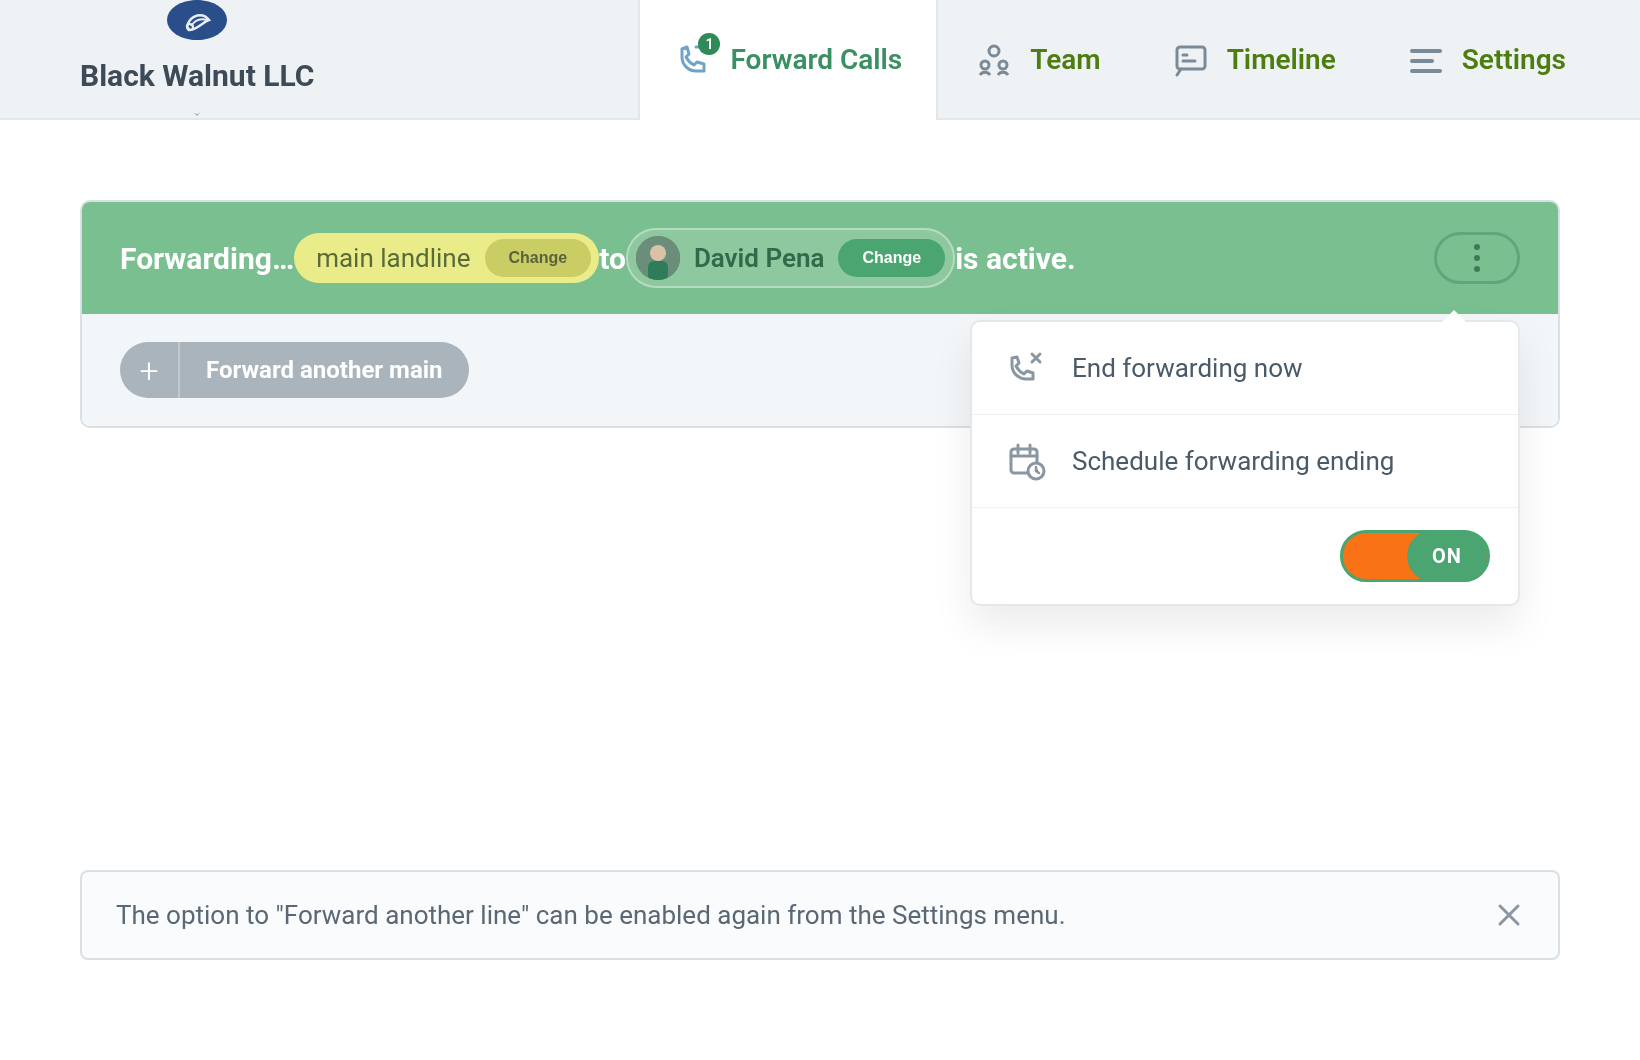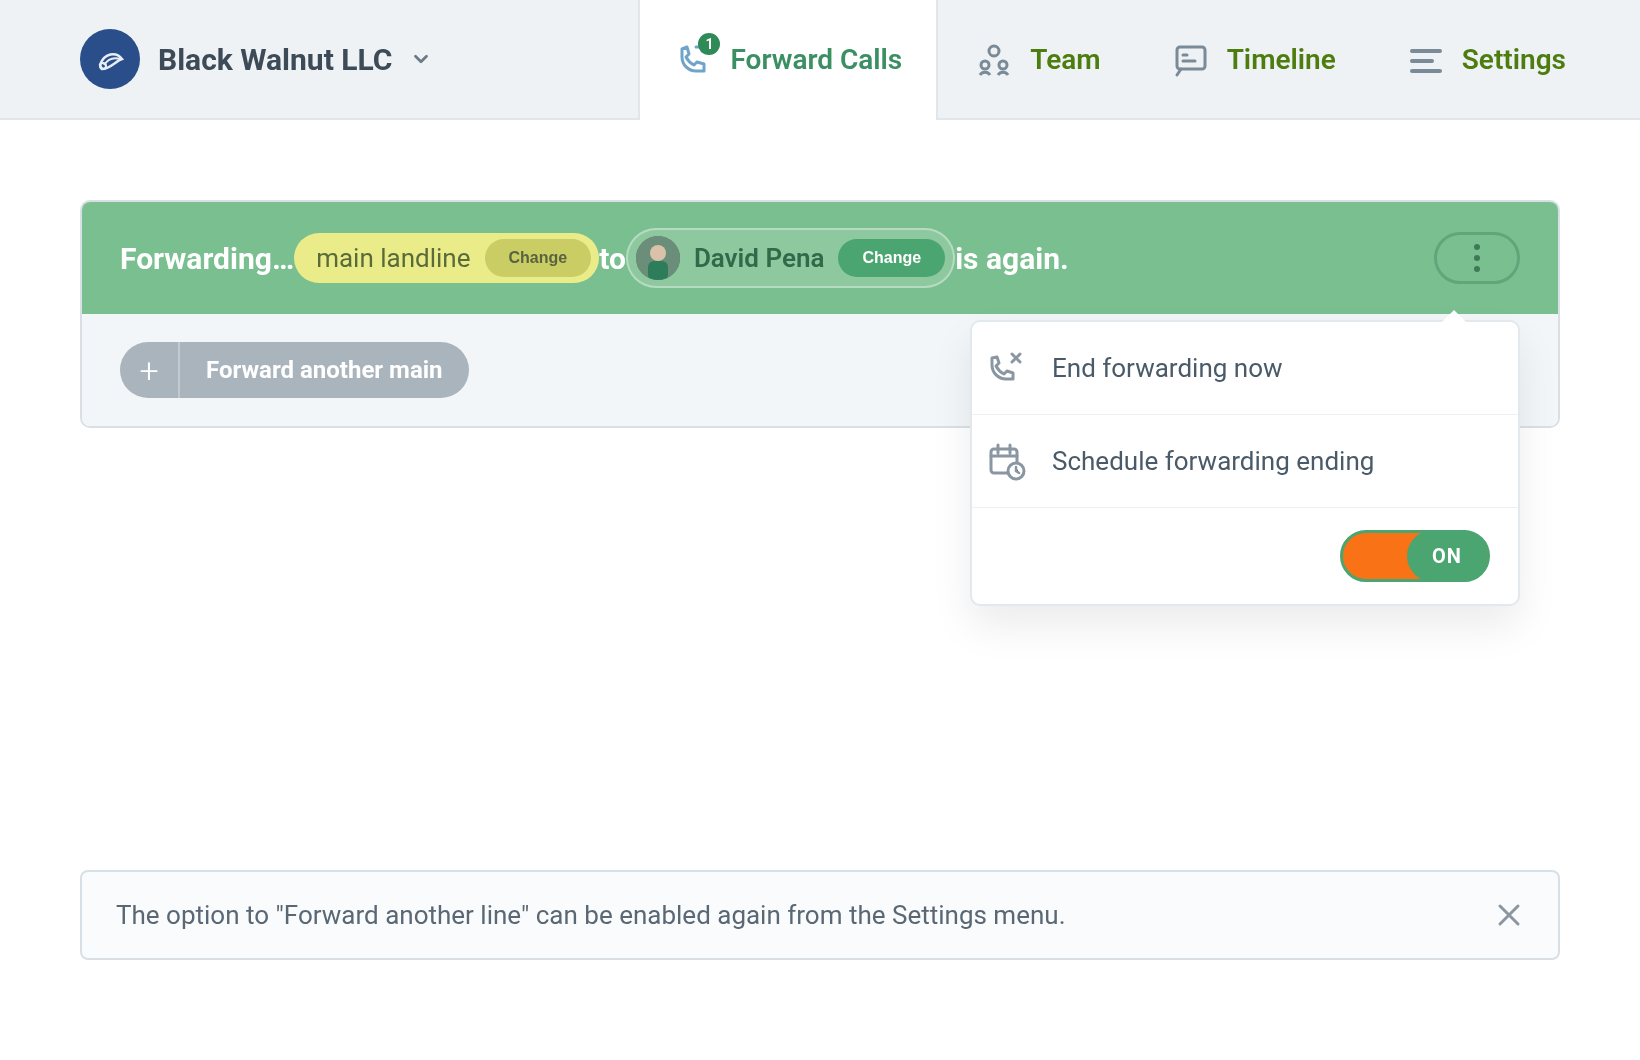--- a/index.html
+++ b/index.html
@@ -19,20 +19,21 @@
   height: 120px;
   background: #eef2f5;
   border-bottom: 2px solid #e0e6ea;
 }
 .org-switcher {
   display: flex;
   align-items: center;
   gap: 18px;
   padding: 0 38px 0 80px;
   cursor: pointer;
+  flex-direction: column;
 }
 .org-logo {
   width: 60px; height: 60px;
   border-radius: 50%;
   background: #2a4e8a;
   display: flex; align-items: center; justify-content: center;
 }
 .org-name {
   font-size: 30px;
   font-weight: 700;
@@ -209,21 +210,21 @@
   content:"";
   position:absolute;
   top:-12px; right:52px;
   width:0;height:0;
   border-left:12px solid transparent;
   border-right:12px solid transparent;
   border-bottom:12px solid #fff;
 }
 .dd-item {
   display:flex; align-items:center; gap:26px;
-  padding: 26px 14px;
+  padding: 26px 34px;
   font-size: 26px;
   color: #4a5a68;
   cursor:pointer;
   border-bottom: 1px solid #edf1f4;
 }
 .dd-icon { width:40px; height:40px; display:flex; align-items:center; justify-content:center;}
 .dd-footer {
   display:flex; justify-content:flex-end;
   padding: 22px 28px;
 }
@@ -353,21 +354,21 @@
           <svg width="44" height="44" viewBox="0 0 44 44">
               <rect width="44" height="44" fill="#6b8e7a"></rect>
               <circle cx="22" cy="17" r="8" fill="#d9c2a8"></circle>
               <rect x="12" y="25" width="20" height="20" rx="6" fill="#2e7d5a"></rect>
             </svg>
         </span>
         <span class="person-name">David Pena</span>
         <button class="change-btn">Change</button>
       </span>
 
-      <span class="status-text">is again.</span>
+      <span class="status-text">is active.</span>
 
       <div class="kebab">
         <div class="kebab-dots">
           <span></span>
             <span></span>
             <span></span>
         </div>
       </div>
     </div>
 

